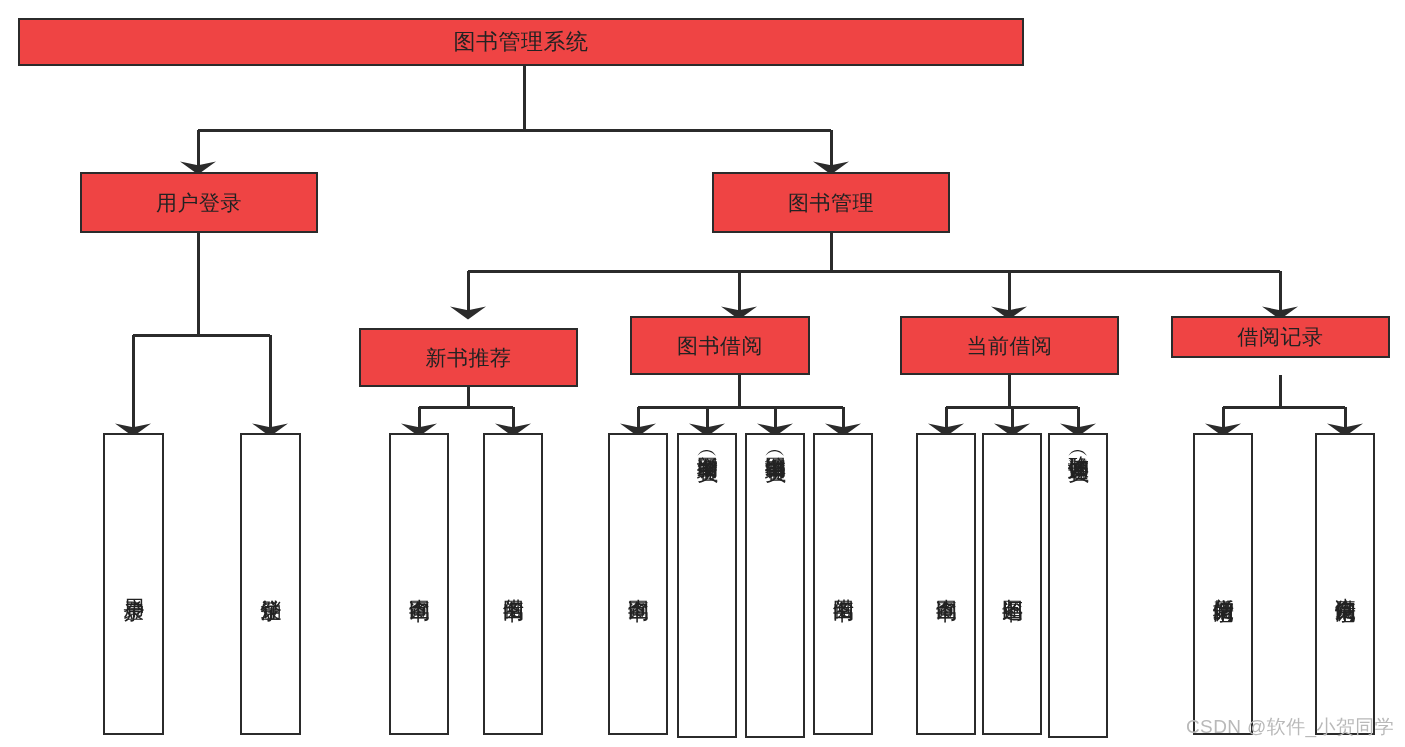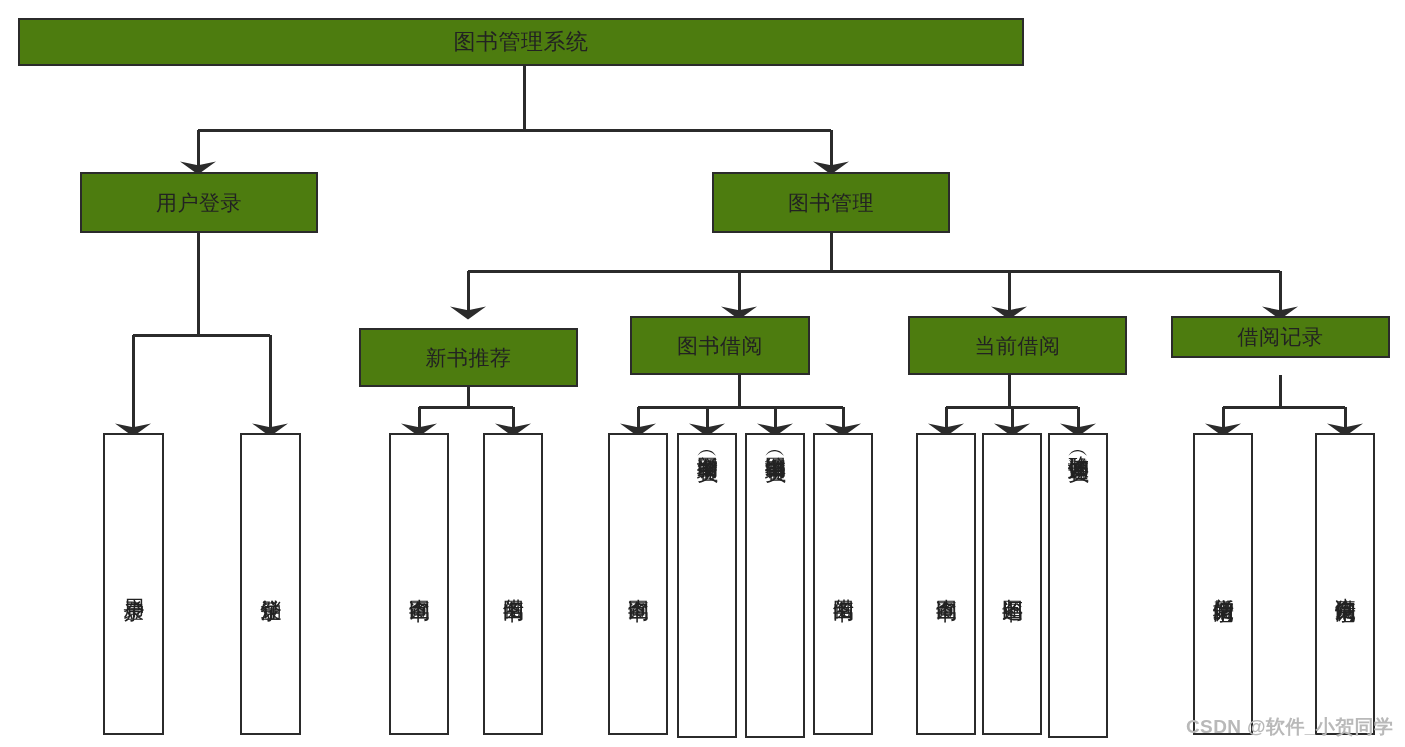--- a/index.html
+++ b/index.html
@@ -20,21 +20,21 @@
   #diagram-svg {
     position: absolute;
     left: 0;
     top: 0;
     width: 1405px;
     height: 747px;
   }
   .node-box {
     position: absolute;
     box-sizing: border-box;
-    background: #4d7c0f;
+    background: #ef4444;
     border: 2.5px solid #2b2b2b;
     display: flex;
     align-items: center;
     justify-content: center;
   }
   .node-label {
     color: #222222;
     font-size: 21px;
     line-height: 1.12;
     letter-spacing: 0.5px;
@@ -70,21 +70,20 @@
     white-space: nowrap;
   }
   #watermark {
     position: absolute;
     left: 1186px;
     top: 714px;
     font-size: 19px;
     color: #b9b9b9;
     white-space: nowrap;
     letter-spacing: 0.4px;
-    font-weight: bold;
   }
 </style>
 </head>
 <body>
 
 <div id="stage">
 
   <svg id="diagram-svg" viewBox="0 0 1405 747">
     <defs>
       <marker id="arrow" markerWidth="10" markerHeight="12" refX="2.2" refY="6" orient="auto" markerUnits="strokeWidth">
@@ -145,21 +144,21 @@
   <div class="node-box" style="left:712px; top:172px; width:238px; height:61px;">
     <span class="node-label">图书管理</span>
   </div>
 
   <div class="node-box" style="left:359px; top:328px; width:219px; height:59px;">
     <span class="node-label">新书推荐</span>
   </div>
   <div class="node-box" style="left:630px; top:316px; width:180px; height:59px;">
     <span class="node-label">图书借阅</span>
   </div>
-  <div class="node-box" style="left:900px; top:316px; width:219px; height:59px;margin-left:8px;">
+  <div class="node-box" style="left:900px; top:316px; width:219px; height:59px;">
     <span class="node-label">当前借阅</span>
   </div>
   <div class="node-box" style="left:1171px; top:316px; width:219px; height:42px;">
     <span class="node-label">借阅记录</span>
   </div>
 
   <div class="leaf-box" style="left:103px; top:433px; width:61px; height:302px;">
     <span class="leaf-label">用户登录</span>
   </div>
   <div class="leaf-box" style="left:240px; top:433px; width:61px; height:302px;">

